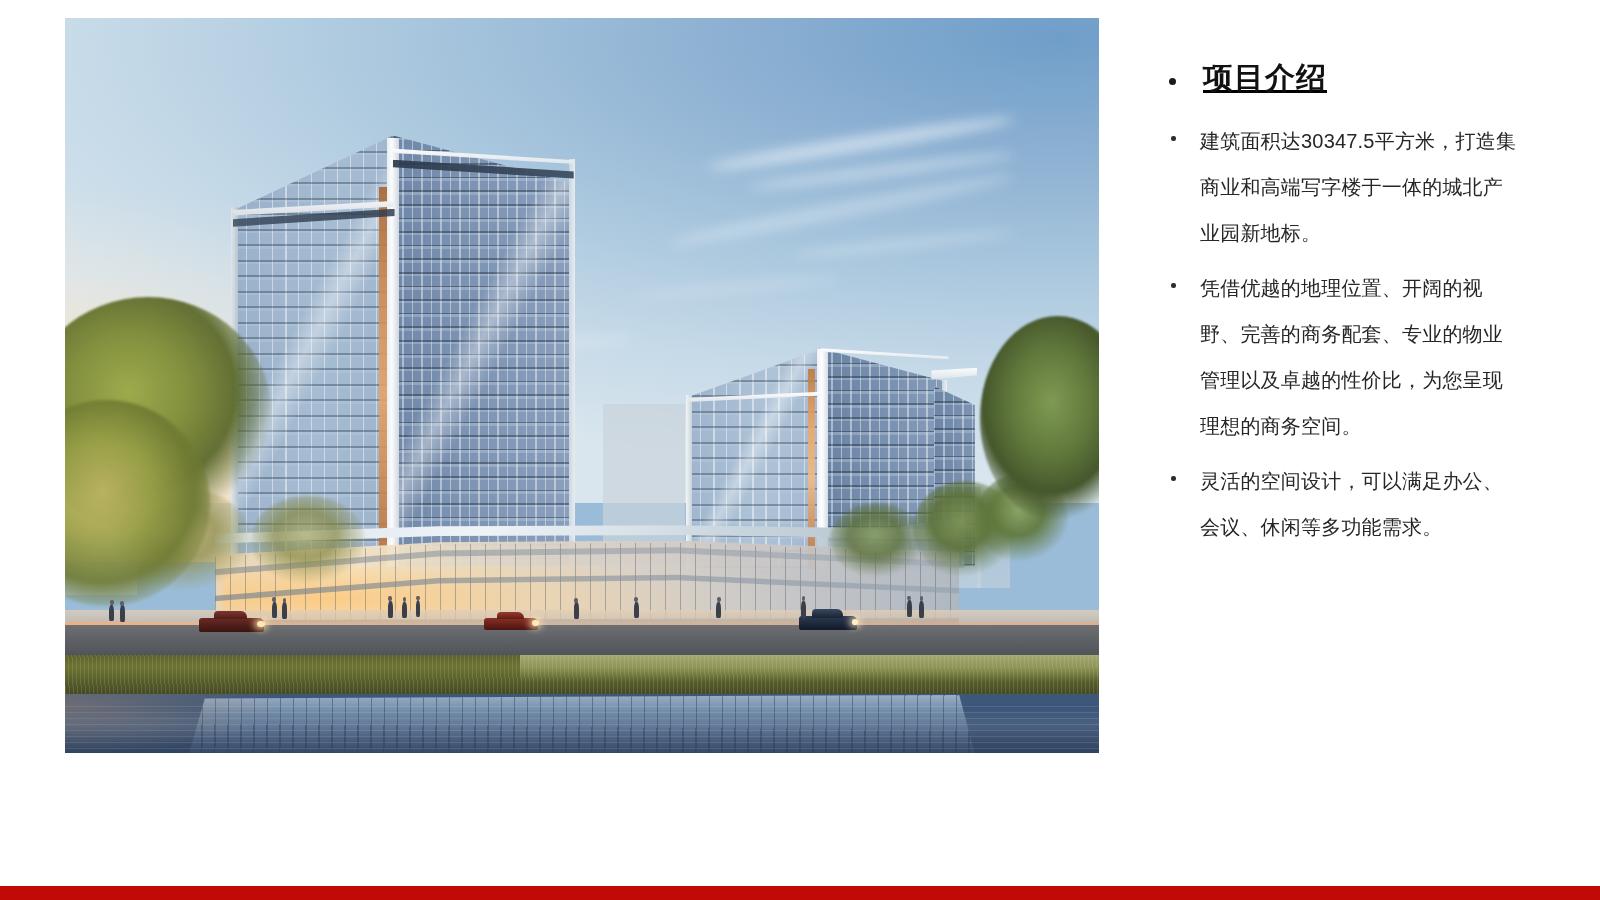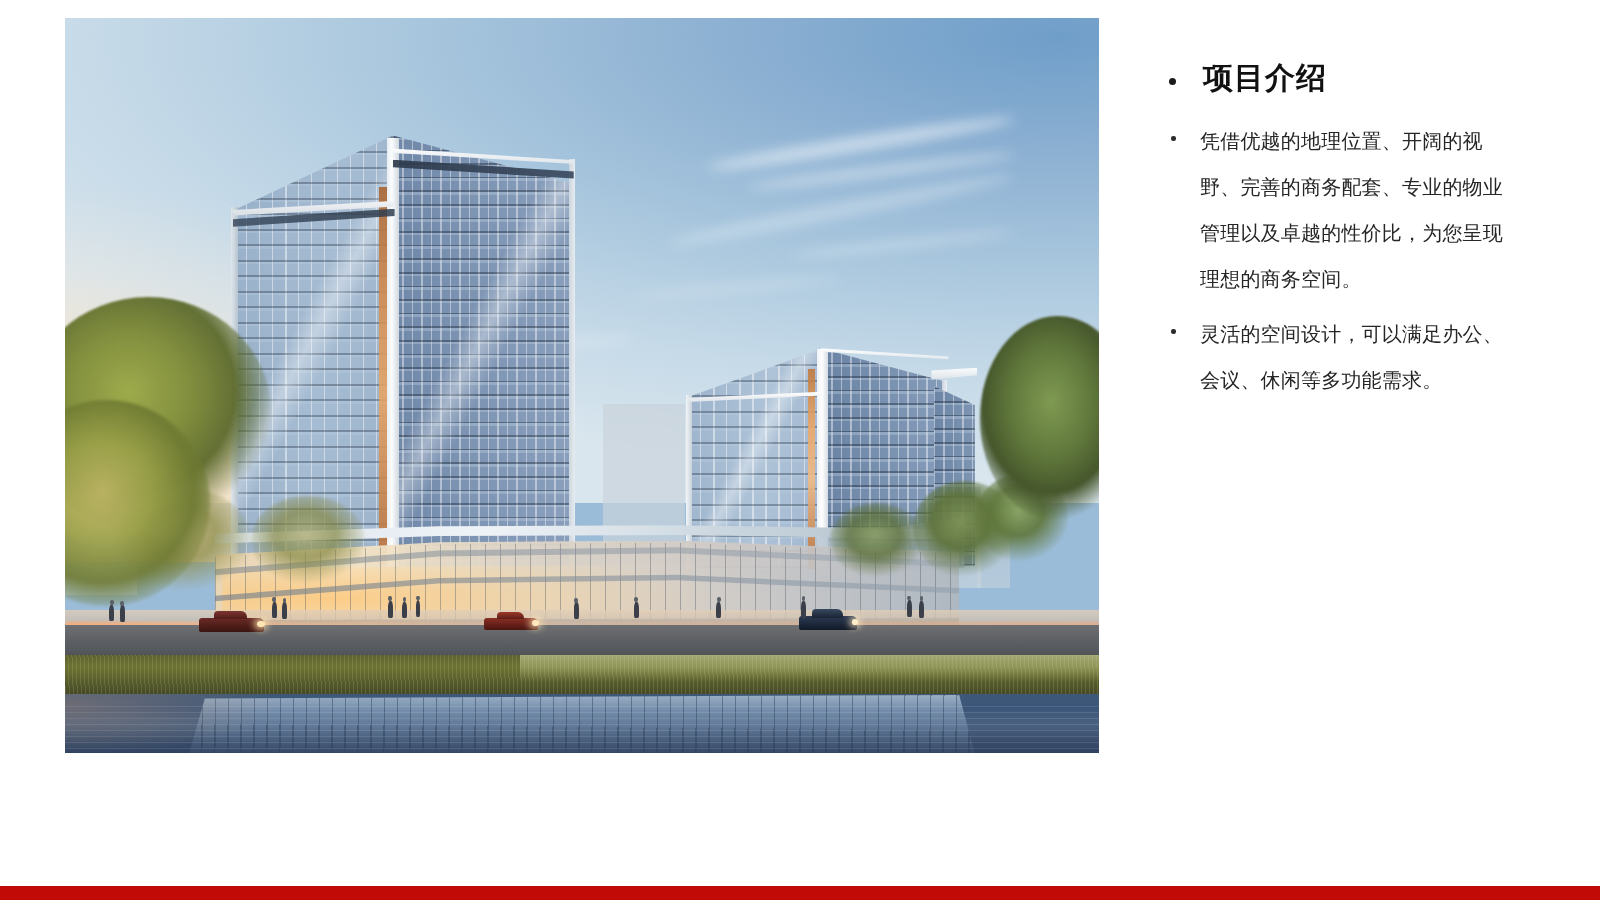--- a/index.html
+++ b/index.html
@@ -362,21 +362,21 @@
   .car-3 .hl{ position:absolute; right:-2%; top:22%; width:11%; height:46%;
           background:#ffeec8; border-radius:50%; box-shadow:0 0 6px 3px rgba(255,235,195,.7); }
 
   .person{ position:absolute; width:0.48%; height:2.3%; border-radius:40% 40% 20% 20%; }
   .p-body{ position:absolute; inset:0; background:#3a3f4a; border-radius:38% 38% 18% 18%; }
   .p-head{ position:absolute; left:14%; top:-26%; width:72%; height:28%; border-radius:50%; background:#5a5f68; }
 
   
   .text-panel{ position:absolute; left:1150px; top:60px; width:400px; }
   .bullet-row{ display:flex; align-items:flex-start; }
-  .title-row{ margin-bottom:22px; }
+  .title-row{ margin-bottom:22px;text-decoration:underline; }
   .dot-lg{
     flex:0 0 auto; width:7px; height:7px; border-radius:50%;
     background:#1b1b1b; margin-left:19px; margin-top:18px;
   }
   .dot-sm{
     flex:0 0 auto; width:4.5px; height:4.5px; border-radius:50%;
     background:#2b2b2b; margin-left:21px; margin-top:18px;
   }
   .title-text{
     margin-left:27px; font-size:30px; font-weight:bold; color:#111111;
@@ -567,20 +567,24 @@
     </div>
   </div>
 
   <div class="text-panel">
 
     <div class="bullet-row title-row">
       <div class="dot-lg"></div>
       <div class="title-text">项目介绍</div>
     </div>
 
+    <div class="bullet-row body-row">
+      <div class="dot-sm"></div>
+      <div class="body-text">建筑面积达30347.5平方米，打造集商业和高端写字楼于一体的城北产业园新地标。</div>
+    </div>
 
     <div class="bullet-row body-row">
       <div class="dot-sm"></div>
       <div class="body-text">凭借优越的地理位置、开阔的视野、完善的商务配套、专业的物业管理以及卓越的性价比，为您呈现理想的商务空间。</div>
     </div>
 
     <div class="bullet-row body-row">
       <div class="dot-sm"></div>
       <div class="body-text">灵活的空间设计，可以满足办公、会议、休闲等多功能需求。</div>
     </div>

